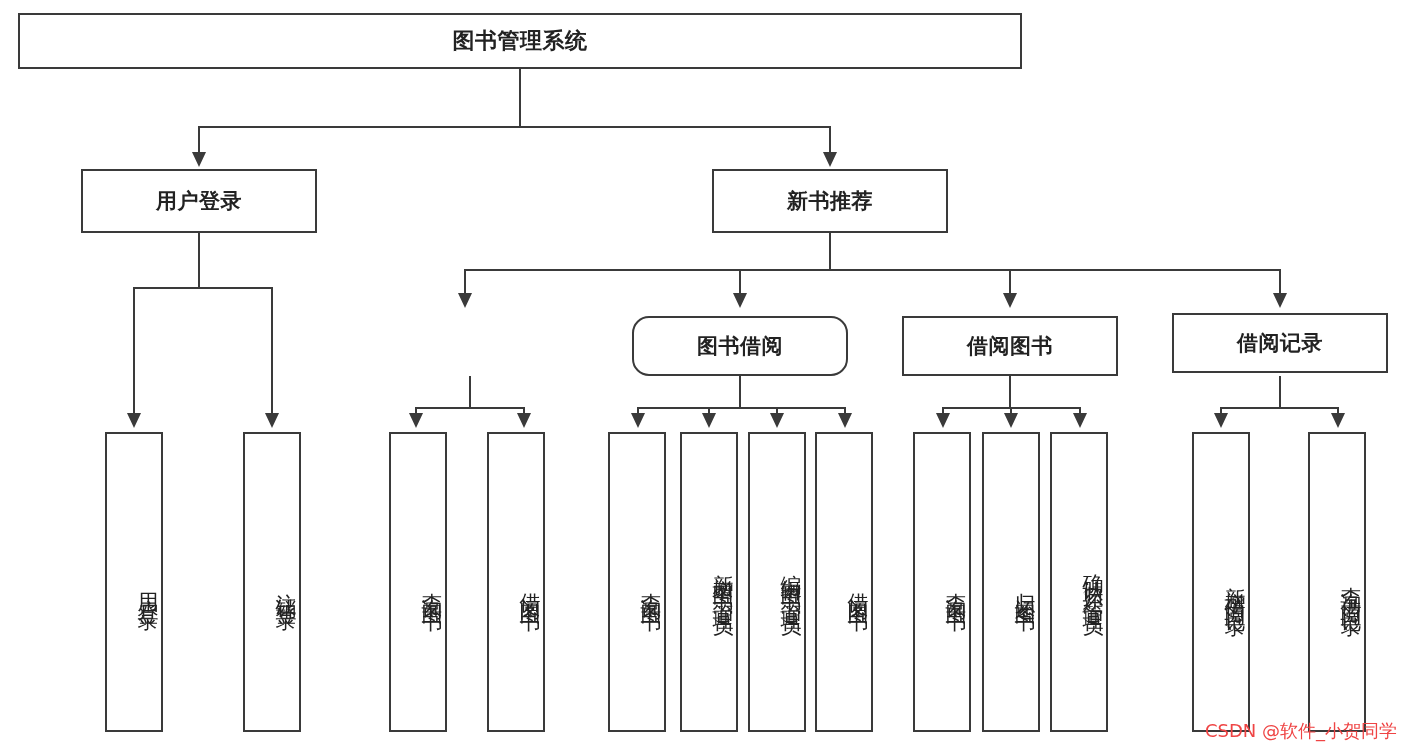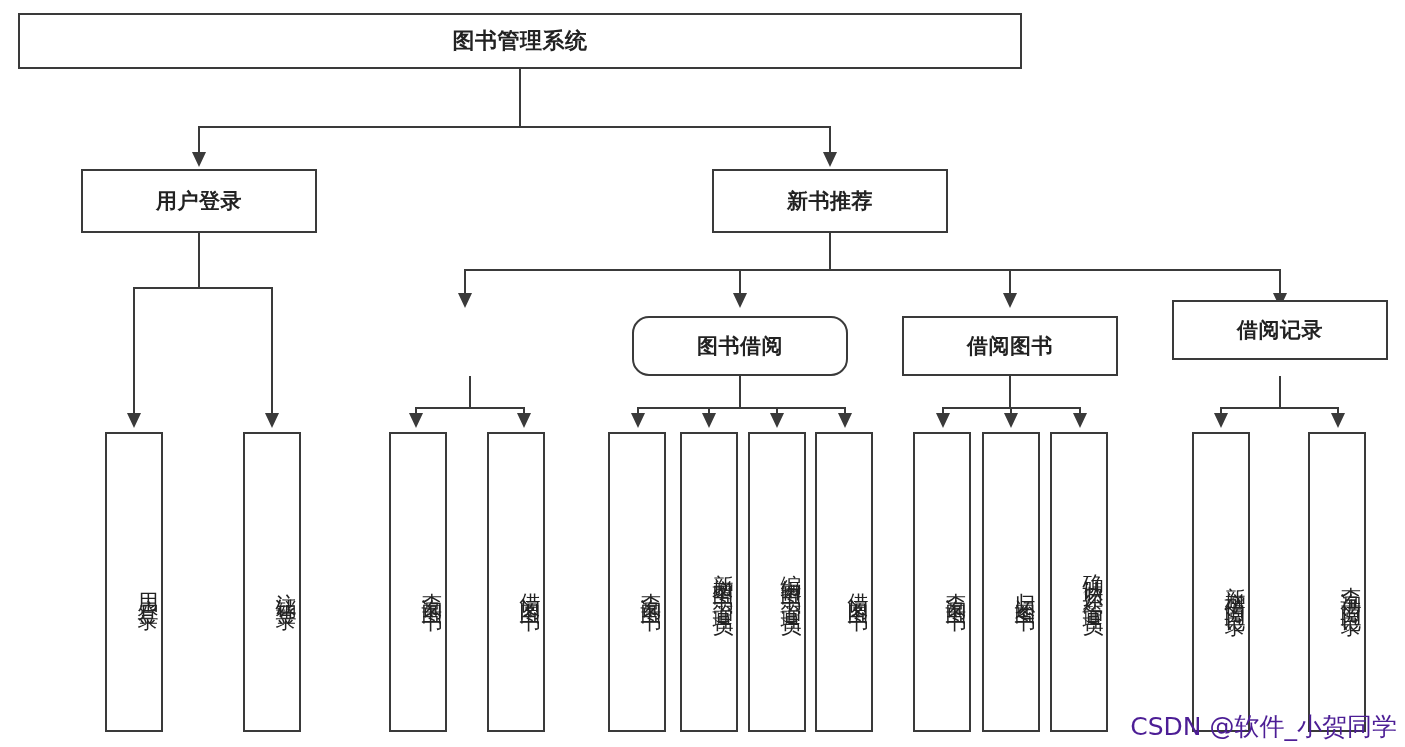--- a/index.html
+++ b/index.html
@@ -64,22 +64,22 @@
     border-left: 7px solid transparent;
     border-right: 7px solid transparent;
     border-top: 15px solid #3a3a3a;
   }
 
   
   #watermark {
     position: absolute;
     right: 8px;
     bottom: 4px;
-    font-size: 25px;
-    color: #4c1d95;
+    font-size: 18px;
+    color: #ef4444;
     white-space: nowrap;
     user-select: none;
     margin-left: 40px;
   }
 </style>
 </head>
 <body>
 
 <div id="canvas">
 
@@ -114,21 +114,21 @@
   <div class="vline" style="left:1009px; top:269px; height:26px;"></div>
   <div class="arrow" style="left:1003px; top:293px;"></div>
   <div class="vline" style="left:1279px; top:269px; height:26px;"></div>
   <div class="arrow" style="left:1273px; top:293px;"></div>
 
 
   <div class="node horiz" style="left:632px; top:316px; width:216px; height:60px;border-radius:17px;">图书借阅</div>
 
   <div class="node horiz" style="left:902px; top:316px; width:216px; height:60px;">借阅图书</div>
 
-  <div class="node horiz" style="left:1172px; top:300px; width:216px; height:60px;">借阅记录</div>
+  <div class="node horiz" style="left:1172px; top:313px; width:216px; height:60px;">借阅记录</div>
 
   <div class="vline" style="left:469px; top:376px; height:31px;"></div>
   <div class="hline" style="left:415px; top:407px; width:108px;"></div>
   <div class="vline" style="left:415px; top:407px; height:8px;"></div>
   <div class="arrow" style="left:409px; top:413px;"></div>
   <div class="vline" style="left:523px; top:407px; height:8px;"></div>
   <div class="arrow" style="left:517px; top:413px;"></div>
 
   <div class="vline" style="left:739px; top:376px; height:31px;"></div>
   <div class="hline" style="left:637px; top:407px; width:207px;"></div>

